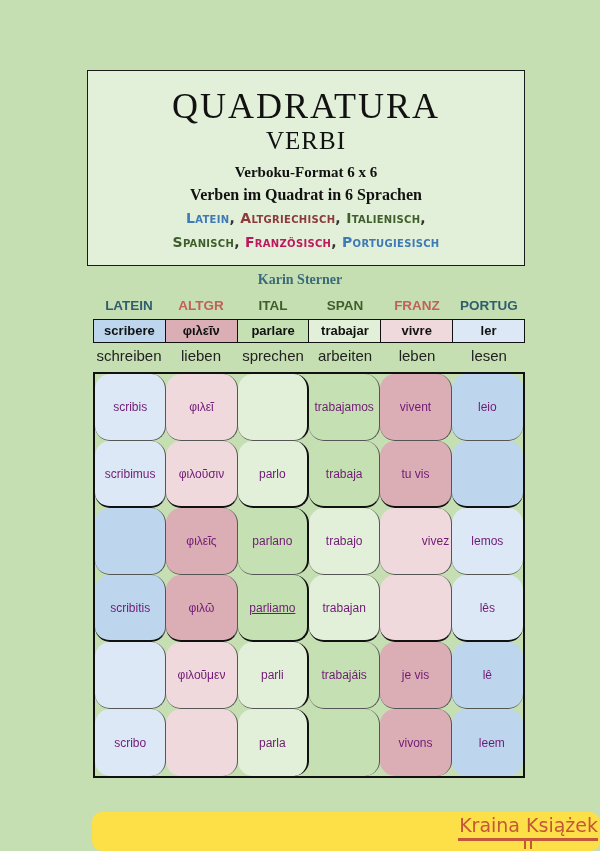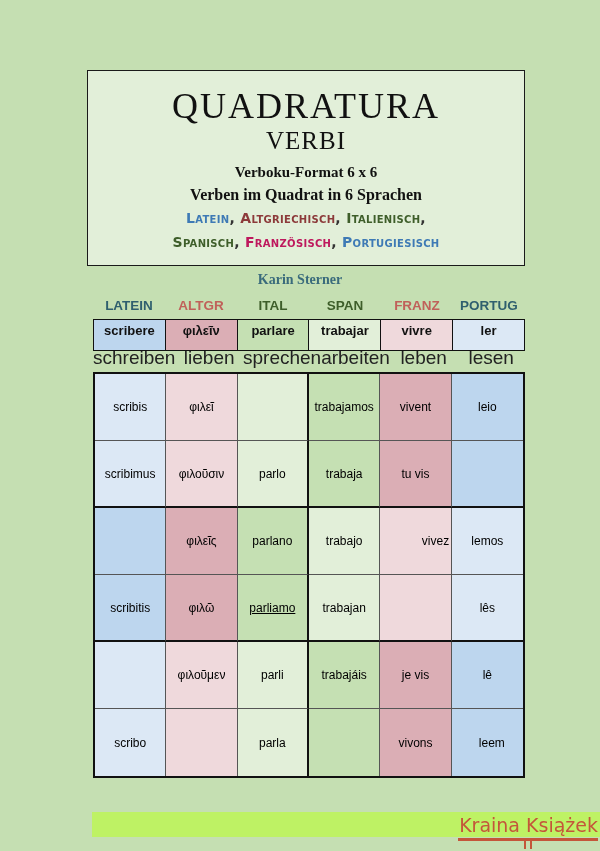--- a/index.html
+++ b/index.html
@@ -42,49 +42,50 @@
     font-family: "Liberation Serif", "DejaVu Serif", serif; font-weight: bold;
     font-size: 14px; color: #3a6b7c;
   }
   .headers {
     position: absolute; left: 93px; top: 298px; width: 432px; display: flex;
   }
   .headers div {
     flex: 1; text-align: center; font-weight: bold; font-size: 13.5px;
   }
   .inf-row {
-    position: absolute; left: 93px; top: 319px; width: 432px; height: 32px;
+    position: absolute; left: 93px; top: 319px; width: 432px; height: 24px;
     display: flex; border: 1.5px solid #111; box-sizing: border-box;
   }
   .inf-row div {
     flex: 1; text-align: center; font-weight: bold; font-size: 13px; line-height: 21px;
     border-right: 1px solid #111; color: #111;
   }
   .inf-row div:last-child { border-right: none; }
   .meaning-row {
     position: absolute; left: 93px; top: 347px; width: 432px; display: flex;
   }
-  .meaning-row div { flex: 1; text-align: center; font-size: 19px; color: #222; }
+  .meaning-row div { flex: 1; text-align: center; font-size: 15px; color: #222; }
   .grid {
     position: absolute; left: 93px; top: 372px; width: 432px; height: 406px;
     border: 2px solid #111; box-sizing: border-box;
     display: grid; grid-template-columns: repeat(6, 1fr); grid-template-rows: repeat(6, 1fr);
   }
   .cell {
     display: flex; align-items: center; justify-content: center;
-    font-size: 12px; color: #000000;
-    border-right: 1px solid #555; border-bottom: 1px solid #555;
+    font-size: 12px; color: #701a75;
+    border-right: 1px solid #555; border-bottom: 1px solid #555; border-radius: 15px;
   }
   .cell.c6 { border-right: none; }
   .cell.r6 { border-bottom: none; }
   .cell.c3 { border-right: 2px solid #111; }
   .cell.r2, .cell.r4 { border-bottom: 2px solid #111; }
   .bottom-strip {
-    position: absolute; left: 92px; top: 812px; width: 508px; height: 25px;
-    background: #bef264;
+    position: absolute; left: 92px; top: 812px; width: 508px; height: 39px;
+    background: #fde047;
+    border-radius: 10px;
   }
   .publisher {
     position: absolute; right: 2px; top: 2px; color: #c4563a;
     font-size: 19px; font-family: "DejaVu Sans", sans-serif;
   }
   .pub-line {
     position: absolute; right: 2px; top: 26px; width: 140px; height: 3px; background: #c4563a;
   }
   .pub-book {
     position: absolute; right: 68px; top: 27px; width: 8px; height: 10px;

